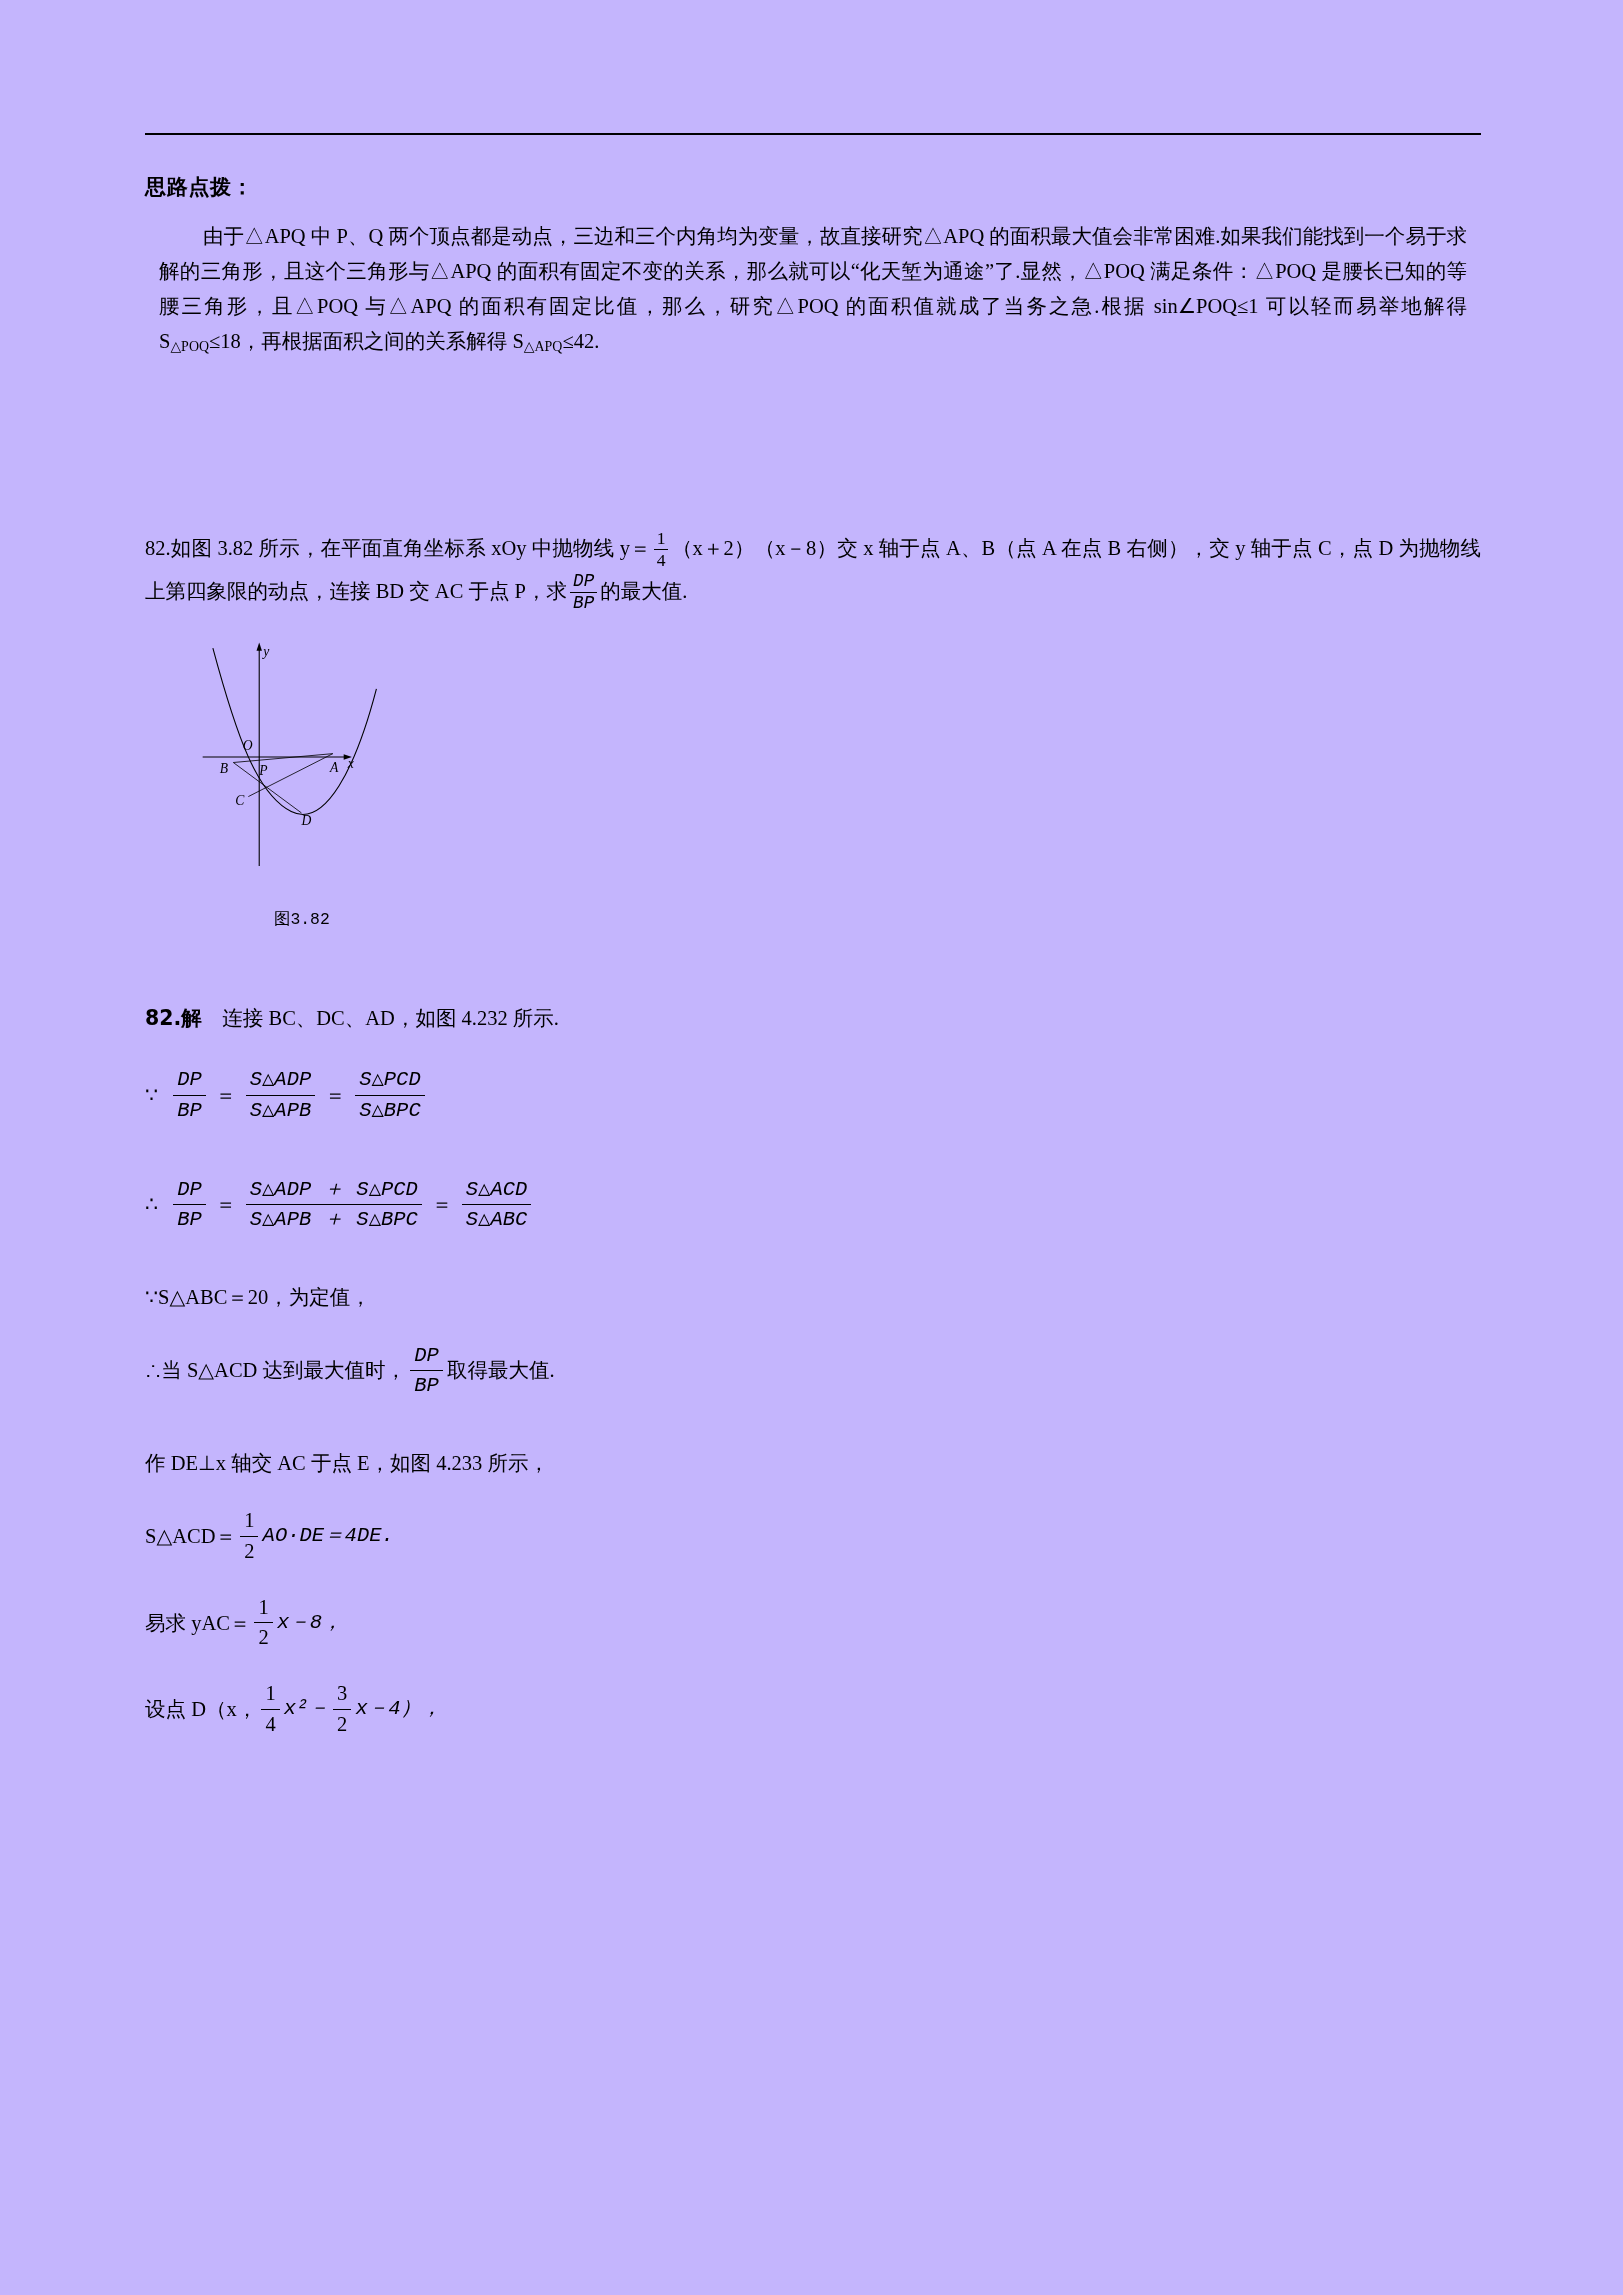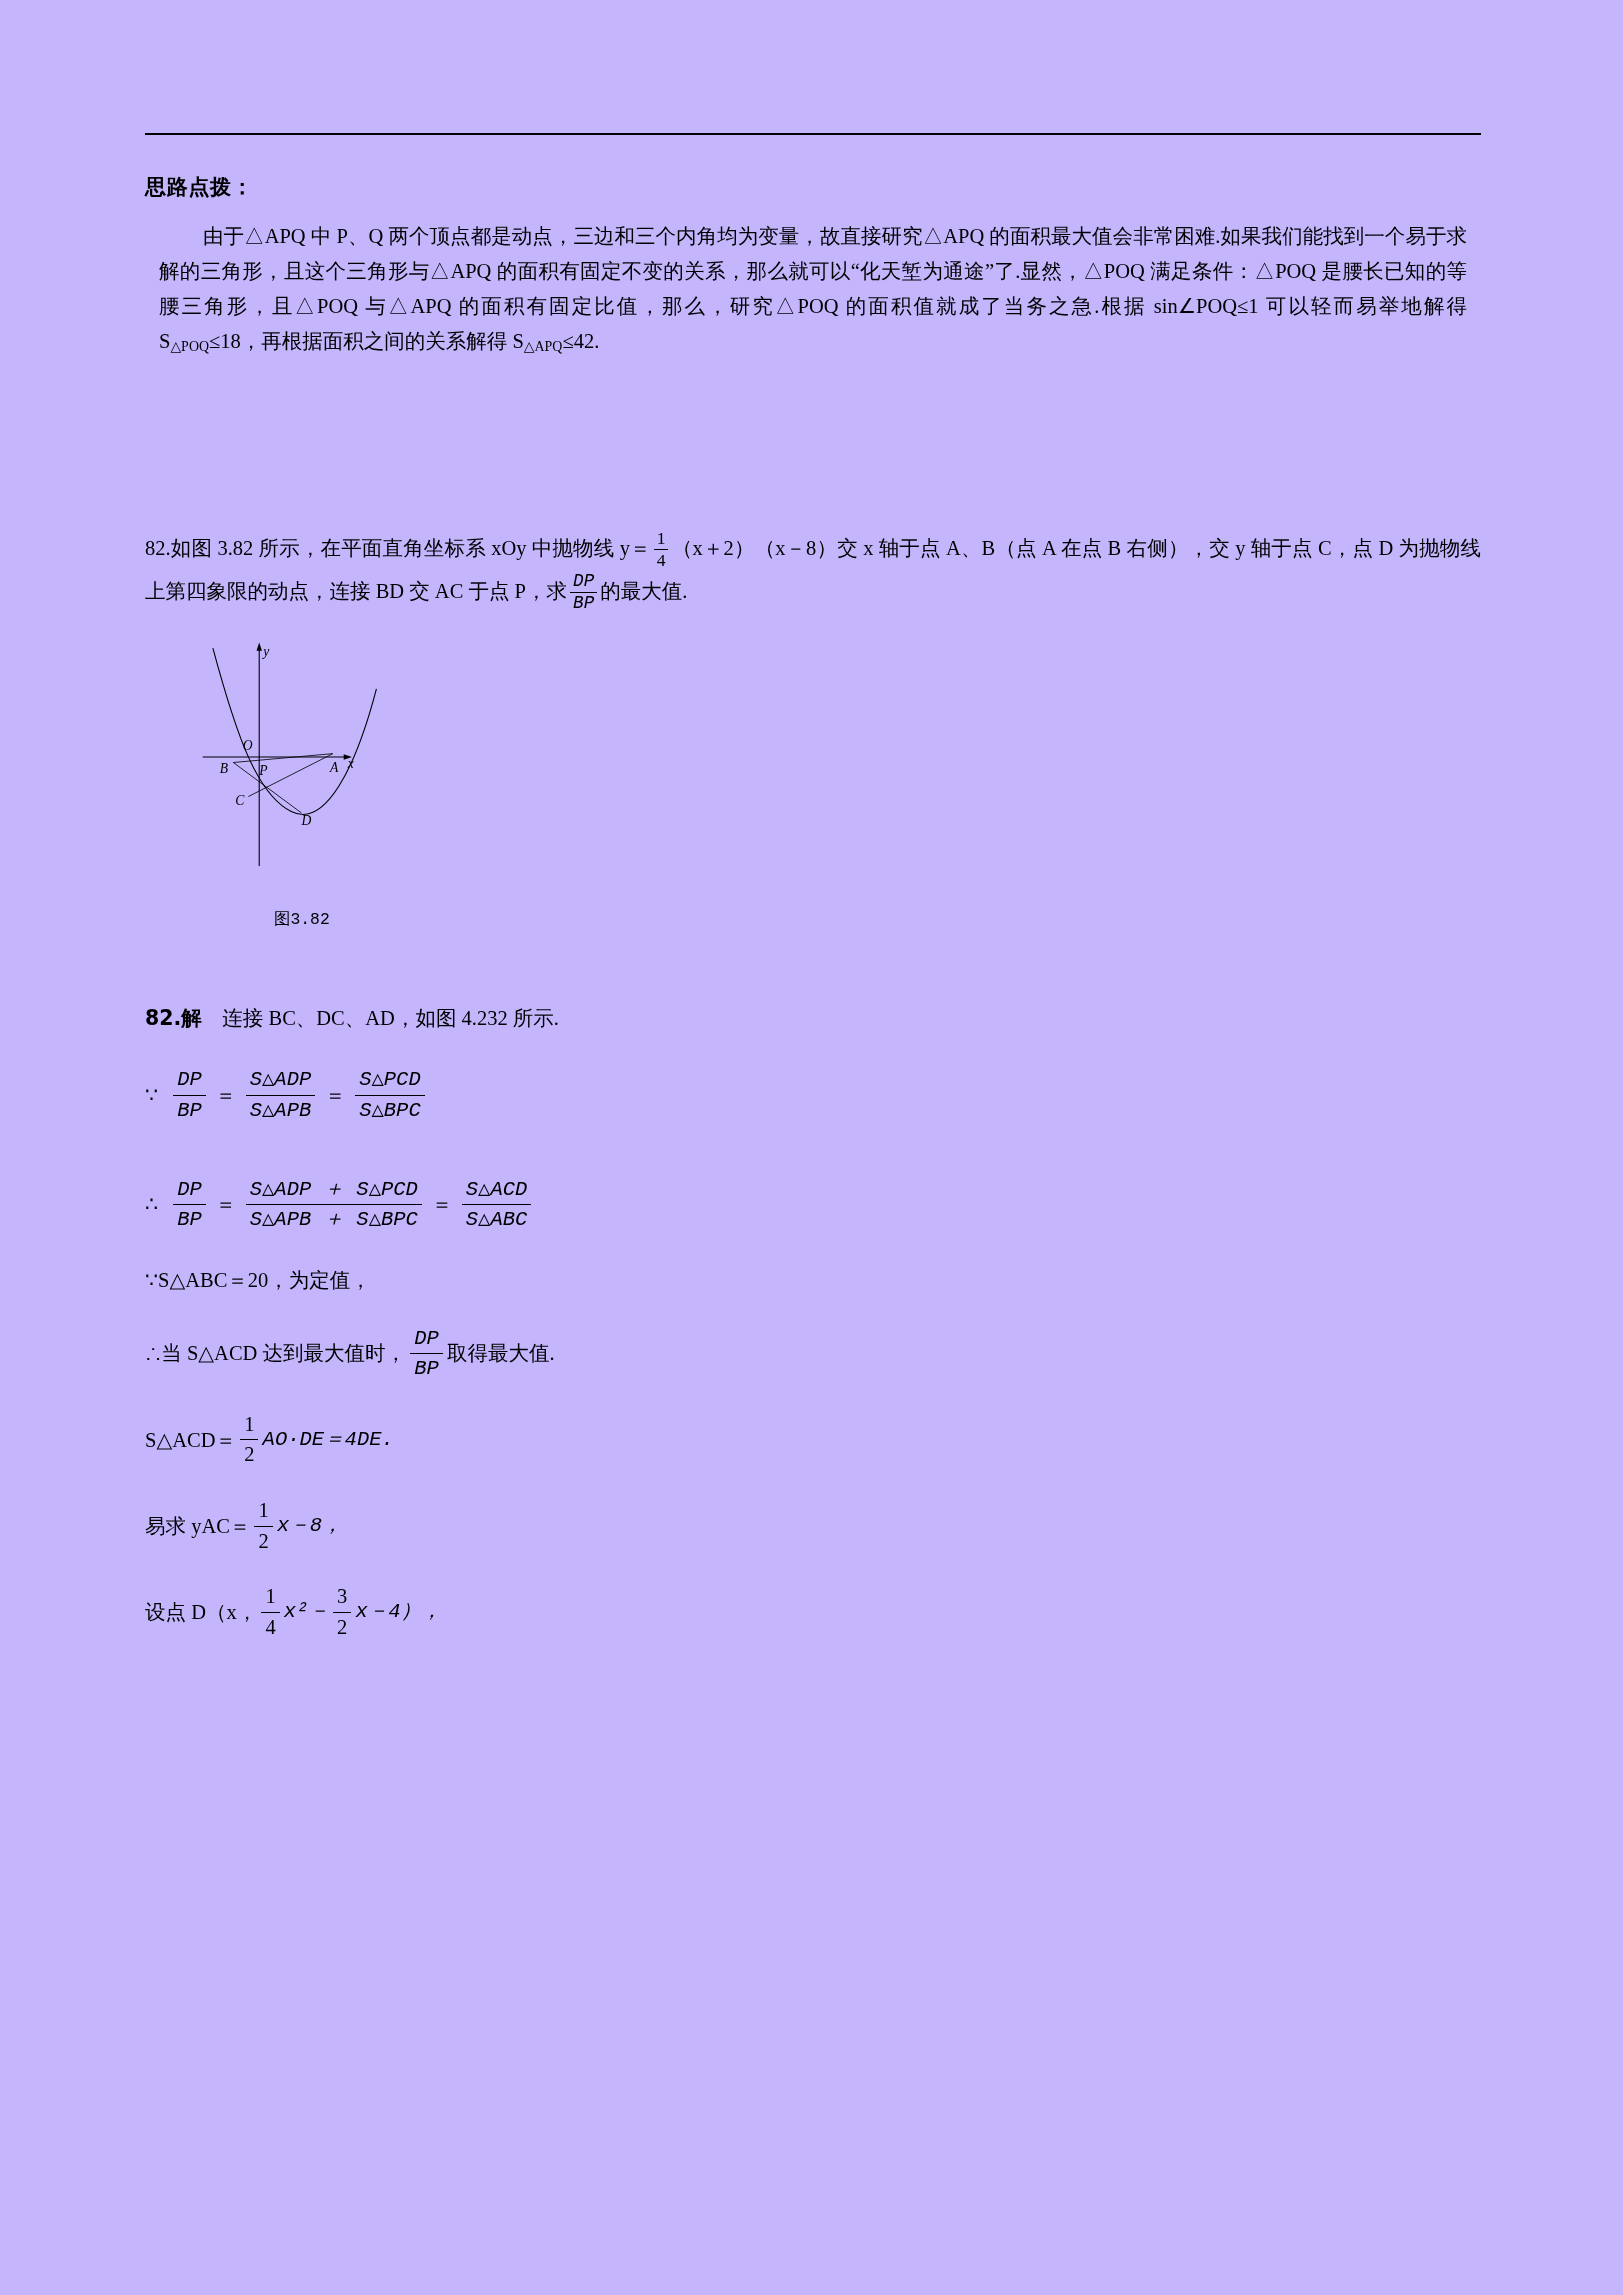--- a/index.html
+++ b/index.html
@@ -108,21 +108,21 @@
     display: inline-flex;
     flex-direction: column;
     align-items: center;
     justify-content: center;
     margin: 0 4.1px;
     line-height: 1.25;
   }
   .mfrac .num { padding: 0 4.1px 2px 4.1px; }
   .mfrac .den { padding: 2px 4.1px 0 4.1px; border-top: 1.4px solid #000; }
   .op { margin: 0 5.5px; }
-  .txtline { font-size: 20.5px; margin-top: 33px; line-height: 1.45; }
+  .txtline { font-size: 20.5px; margin-top: 50px; line-height: 1.45; }
   .tallgap { height: 23px; }
 </style>
 </head>
 <body>
 
 <div class="page">
   <div class="content">
 
     <div class="rule"></div>
 
@@ -215,20 +215,21 @@
 
       <div class="eqline">
         <span>∴当 S△ACD 达到最大值时，</span>
         <span class="mfrac">
           <span class="num it">DP</span>
           <span class="den it">BP</span>
         </span>
         <span>取得最大值.</span>
       </div>
 
+      <div class="txtline">作 DE⊥x 轴交 AC 于点 E，如图 4.233 所示，</div>
 
       <div class="eqline">
         <span>S△ACD＝</span>
         <span class="mfrac">
           <span class="num">1</span>
           <span class="den">2</span>
         </span>
         <span class="it">AO·DE＝4DE.</span>
       </div>
 

